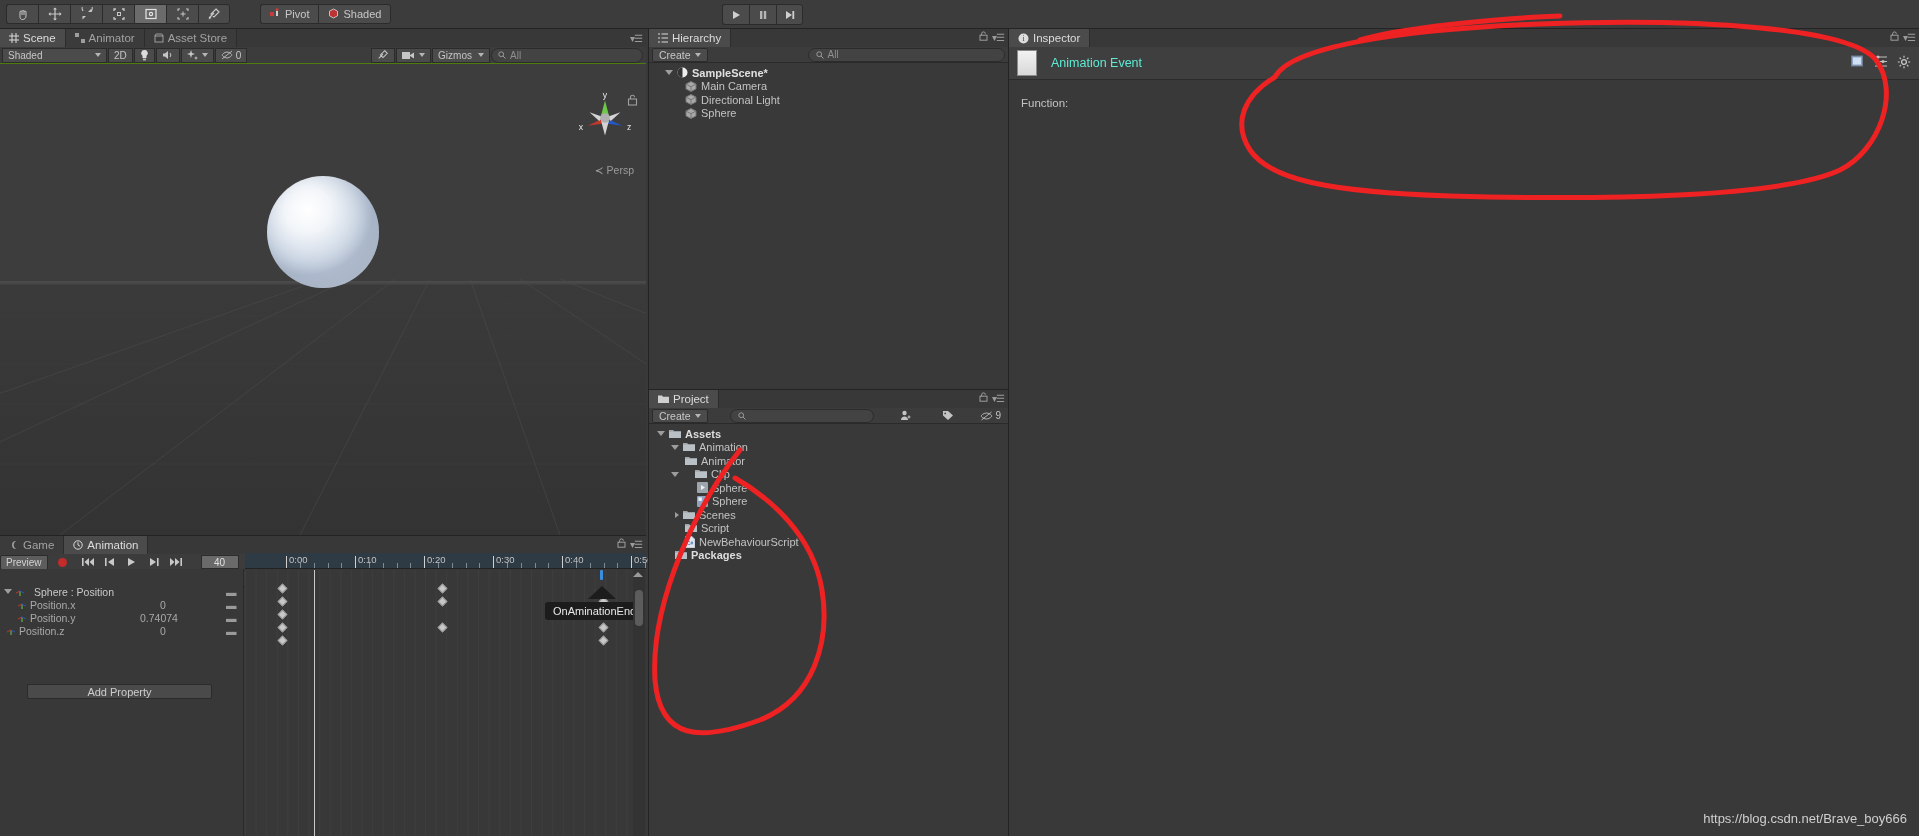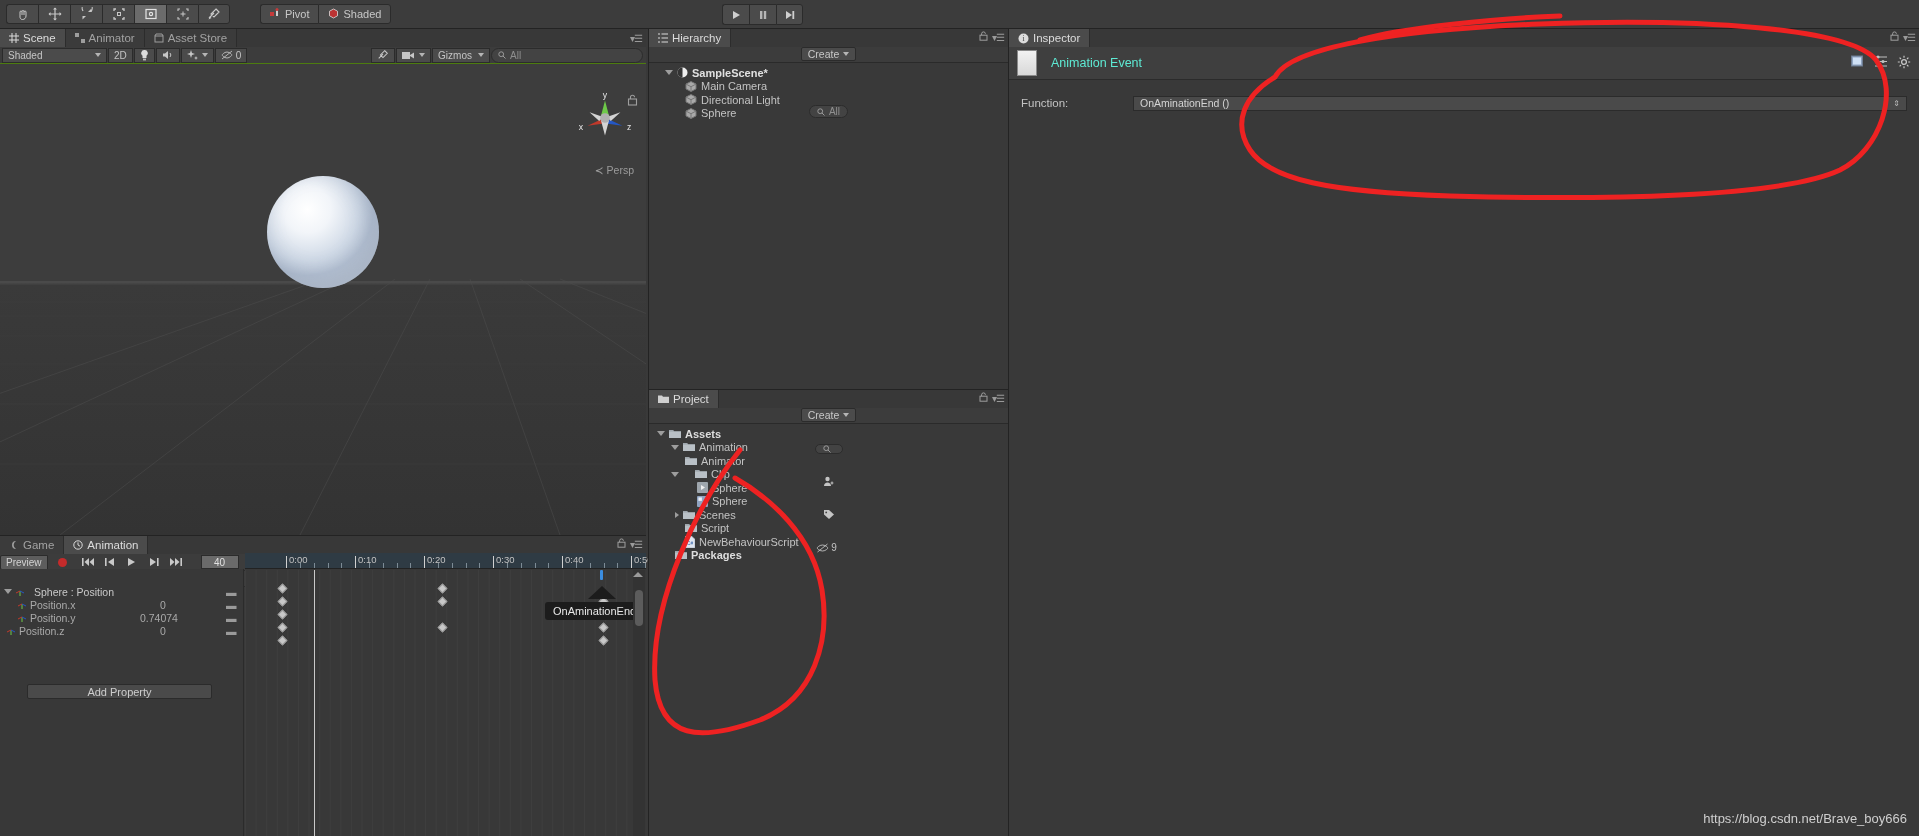--- a/index.html
+++ b/index.html
@@ -128,21 +128,21 @@
   .kf{ position:absolute; width:7px; height:7px; background:#c8c8c8; transform:rotate(45deg); border:1px solid #9a9a9a;}
   .playhead{ position:absolute; width:3px; height:10px; background:#3b8de0; border-radius:1px;}
   .evtMark{ position:absolute; width:0;height:0; border-left:14px solid transparent; border-right:14px solid transparent; border-bottom:13px solid #1c1c1c;}
   .evtTip{ position:absolute; background:#1c1c1c; color:#e8e8e8; font-size:11px; padding:3px 8px; border-radius:3px; white-space:nowrap;}
   .scrollv{ position:absolute; right:1px; top:17px; bottom:0; width:12px; background:#333;}
   .scrollv .thumb{ position:absolute; left:2px; top:20px; width:8px; height:36px; background:#5c5c5c; border-radius:4px;}
   .arrw{ position:absolute; right:2px; width:0;height:0;border-left:5px solid transparent;border-right:5px solid transparent;}
 
   
   #hier-panel{ left:648px; top:29px; width:360px; height:360px; background:#393939; border-left:1px solid #232323;}
-  .subtool{ height:16px; background:#3c3c3c; display:flex; align-items:center; gap:22px; padding:0 3px; border-bottom:1px solid #2a2a2a;flex-direction:column;}
+  .subtool{ height:16px; background:#3c3c3c; display:flex; align-items:center; gap:22px; padding:0 3px; border-bottom:1px solid #2a2a2a;}
   .createBtn{ height:14px; background:#4b4b4b; border:1px solid #2b2b2b; color:#c8c8c8; font-size:10.5px;
               display:flex; align-items:center; gap:4px; padding:0 6px; border-radius:2px;}
   .hsearch{ flex:1; height:14px; background:#434343; border:1px solid #2c2c2c; border-radius:7px;
             display:flex; align-items:center; padding:0 7px; gap:4px; color:#909090; font-size:10px;}
   .treeRow{ height:13.5px; display:flex; align-items:center; gap:4px; font-size:11px; color:#c3c3c3;}
   .triangle{ width:0;height:0;border-left:4.5px solid #9d9d9d;border-top:3.5px solid transparent;border-bottom:3.5px solid transparent;}
   .triangle.open{ border-left:4px solid transparent;border-right:4px solid transparent;border-top:5px solid #9d9d9d;border-bottom:none;}
 
   
   #proj-panel{ left:648px; top:389px; width:360px; height:447px; background:#393939; border-left:1px solid #232323; border-top:1px solid #232323;}
@@ -864,24 +864,20 @@
           <svg width="14" height="14" viewBox="0 0 14 14">
               <circle cx="7" cy="7" r="2.4" fill="none" stroke="#c6c6c6" stroke-width="1.3"></circle>
               <path d="M7 .8v2M7 11.2v2M.8 7h2M11.2 7h2M2.6 2.6l1.4 1.4M10 10l1.4 1.4M11.4 2.6L10 4M4 10l-1.4 1.4" stroke="#c6c6c6" stroke-width="1.2"></path>
             </svg>
         </span>
       </div>
     </div>
 
     <div class="funcRow">
       <div class="funcLabel">Function:</div>
-      <div class="funcField">
-        <span>OnAminationEnd ()</span>
-        <span style="font-size:8px;color:#bdbdbd">⇕</span>
-      </div>
     </div>
   </div>
 
   <svg class="annot" viewBox="0 0 1919 836">
     <g fill="none" stroke="#ee2222" stroke-width="5" stroke-linecap="round">
       <path d="M1275 77 C1290 48, 1390 30, 1540 24 C1700 18, 1850 28, 1876 60
                C1900 92, 1880 150, 1840 170 C1780 198, 1600 200, 1450 196
                C1330 192, 1270 180, 1250 150 C1232 122, 1245 95, 1275 77 Z"></path>
       <path d="M1360 40 C1400 28, 1500 18, 1560 16"></path>
       <path d="M740 450 C700 500, 650 600, 655 680 C660 740, 700 742, 760 720

